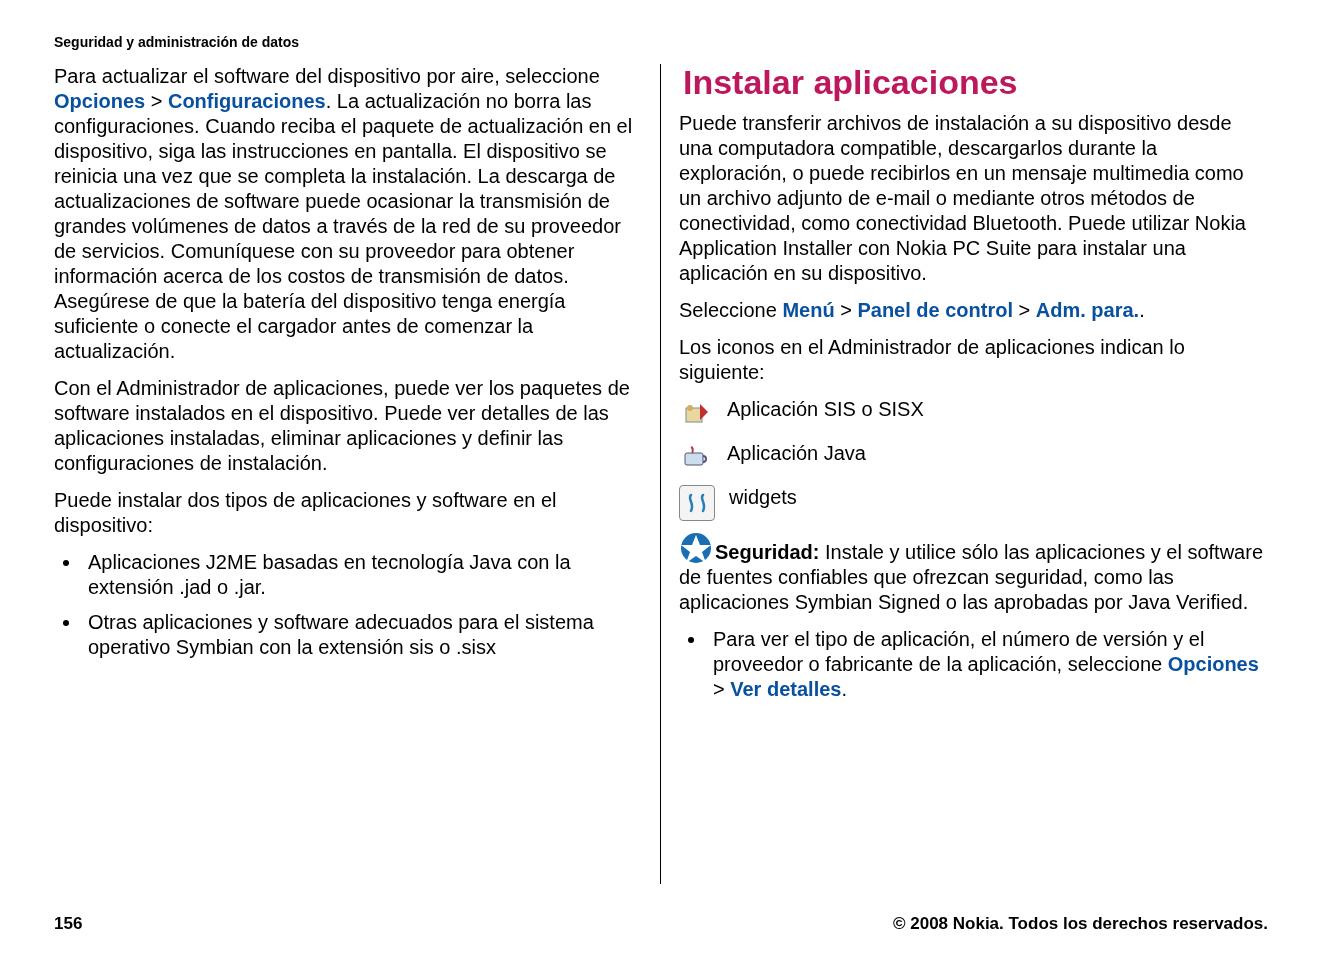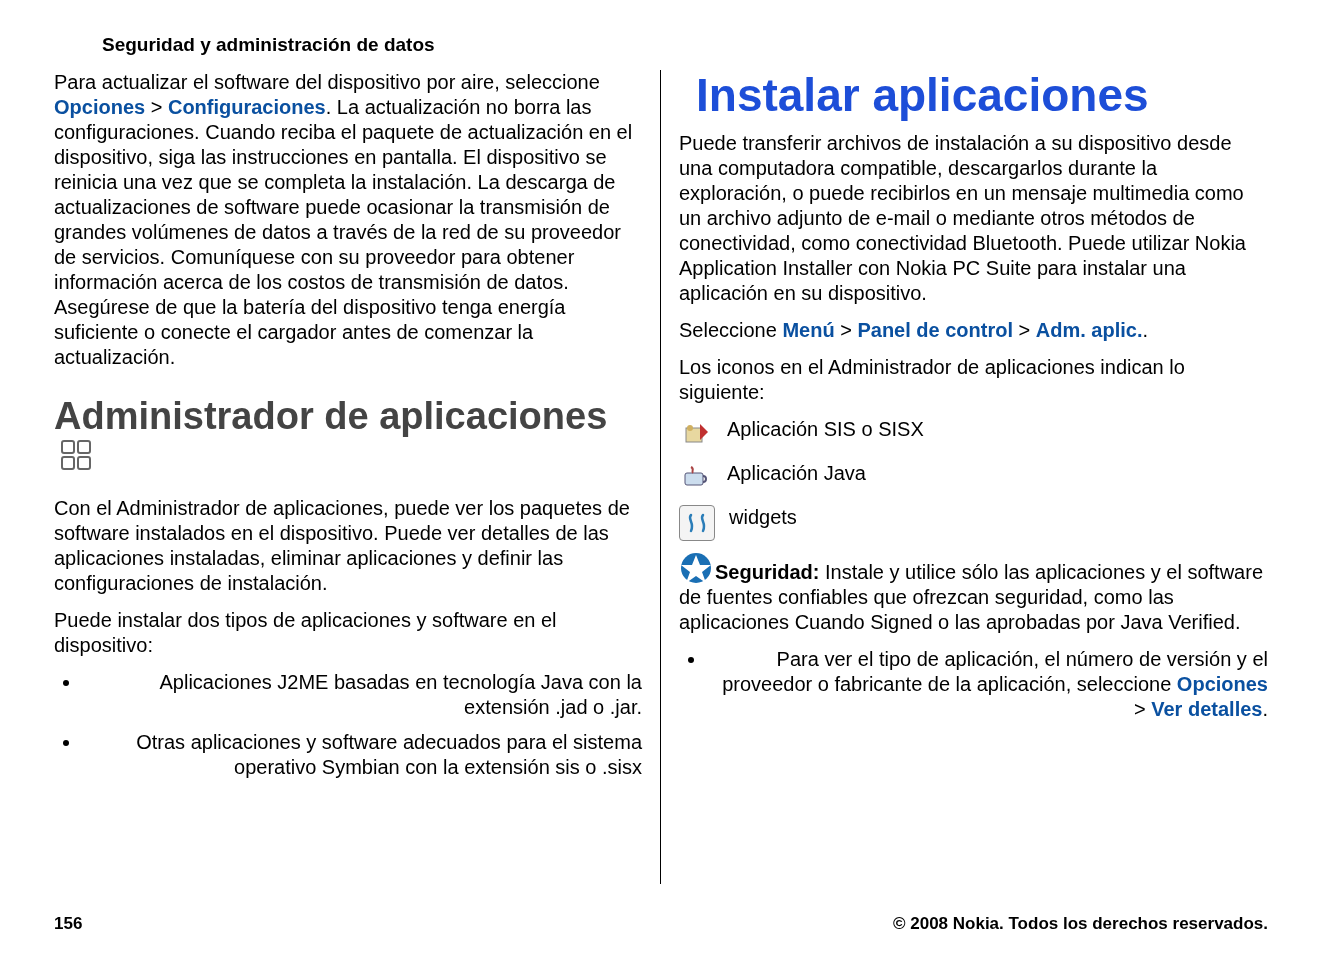--- a/index.html
+++ b/index.html
@@ -14,24 +14,23 @@
     position: relative;
   }
   .page {
     padding: 34px 54px 20px 54px;
     box-sizing: border-box;
     height: 100%;
     display: flex;
     flex-direction: column;
   }
   .header-title {
-    font-size: 19px;
+    font-size: 14px;
     font-weight: bold;
     margin-bottom: 14px;
-    margin-left: 48px;
   }
   .columns {
     display: flex;
     flex: 1;
     gap: 0;
   }
   .col {
     width: 50%;
     box-sizing: border-box;
     font-size: 20px;
@@ -46,37 +45,37 @@
   }
   .para { margin: 0 0 12px 0; }
   .h1 {
     font-size: 38px;
     font-weight: bold;
     color: #444;
     margin: 26px 0 14px 0;
     line-height: 1.1;
   }
   .h2 {
-    font-size: 46px;
-    font-weight: bold;
-    color: #1d4ed8;
-    margin: 0 0 10px 17px;
+    font-size: 34px;
+    font-weight: bold;
+    color: #be185d;
+    margin: 0 0 10px 4px;
     line-height: 1.1;
   }
   .menu-link {
     color: #0a50a0;
     font-weight: bold;
   }
   .gt { color:#000; }
   ul.bullets {
     list-style: disc;
     padding-left: 28px;
     margin: 0 0 12px 0;
   }
-  ul.bullets li { margin-bottom: 10px; padding-left:6px;text-align:right; }
+  ul.bullets li { margin-bottom: 10px; padding-left:6px; }
   .icon-row {
     display: flex;
     align-items: flex-start;
     gap: 14px;
     margin: 6px 0 10px 0;
   }
   .icon-box {
     width: 34px;
     height: 34px;
     display:flex;
@@ -113,50 +112,39 @@
   <div class="header-title">Seguridad y administración de datos</div>
 
   <div class="columns">
 
     <div class="col col-left">
 
       <p class="para">
         <span>Para actualizar el software del dispositivo por aire, seleccione </span><span class="menu-link">Opciones</span><span class="gt"> &gt; </span><span class="menu-link">Configuraciones</span><span>. La actualización no borra las configuraciones. Cuando reciba el paquete de actualización en el dispositivo, siga las instrucciones en pantalla. El dispositivo se reinicia una vez que se completa la instalación. La descarga de actualizaciones de software puede ocasionar la transmisión de grandes volúmenes de datos a través de la red de su proveedor de servicios. Comuníquese con su proveedor para obtener información acerca de los costos de transmisión de datos. Asegúrese de que la batería del dispositivo tenga energía suficiente o conecte el cargador antes de comenzar la actualización.</span>
       </p>
 
-      <div class="h1">
-        <span>Administrador de aplicaciones</span>
-        <span class="grid-icon">
-          <svg width="34" height="34" viewBox="0 0 34 34">
-            <rect x="2" y="2" width="12" height="12" rx="2" fill="none" stroke="#666" stroke-width="2"></rect>
-            <rect x="18" y="2" width="12" height="12" rx="2" fill="none" stroke="#666" stroke-width="2"></rect>
-            <rect x="2" y="18" width="12" height="12" rx="2" fill="none" stroke="#666" stroke-width="2"></rect>
-            <rect x="18" y="18" width="12" height="12" rx="2" fill="none" stroke="#666" stroke-width="2"></rect>
-          </svg>
-        </span>
-      </div>
 
       <p class="para">Con el Administrador de aplicaciones, puede ver los paquetes de software instalados en el dispositivo. Puede ver detalles de las aplicaciones instaladas, eliminar aplicaciones y definir las configuraciones de instalación.</p>
       <p class="para">Puede instalar dos tipos de aplicaciones y software en el dispositivo:</p>
 
       <ul class="bullets">
         <li>Aplicaciones J2ME basadas en tecnología Java con la extensión .jad o .jar.</li>
         <li>Otras aplicaciones y software adecuados para el sistema operativo Symbian con la extensión sis o .sisx</li>
       </ul>
 
     </div>
 
     <div class="col col-right">
 
       <div class="h2">Instalar aplicaciones</div>
 
       <p class="para">Puede transferir archivos de instalación a su dispositivo desde una computadora compatible, descargarlos durante la exploración, o puede recibirlos en un mensaje multimedia como un archivo adjunto de e-mail o mediante otros métodos de conectividad, como conectividad Bluetooth. Puede utilizar Nokia Application Installer con Nokia PC Suite para instalar una aplicación en su dispositivo.</p>
 
       <p class="para">
-        <span>Seleccione </span><span class="menu-link">Menú</span><span class="gt"> &gt; </span><span class="menu-link">Panel de control</span><span class="gt"> &gt; </span><span class="menu-link">Adm. aplic.</span><span>.</span>
+        <span>Seleccione </span><span class="menu-link">Menú</span><span class="gt"> &gt; </span><span class="menu-link">Panel de control</span><span class="gt"> &gt; </span><span class="menu-link">Adm. para.</span><span>.</span>
       </p>
 
       <p class="para">Los iconos en el Administrador de aplicaciones indican lo siguiente:</p>
 
       <div class="icon-row">
         <span class="icon-box">
           <svg width="28" height="28" viewBox="0 0 28 28">
             <rect x="4" y="8" width="16" height="14" fill="#e8d8a0" stroke="#888"></rect>
             <circle cx="8" cy="8" r="3" fill="#d0b060"></circle>
             <path d="M18 4 L26 12 L18 20" fill="#c03030"></path>
@@ -184,21 +172,21 @@
         </span>
         <span>widgets</span>
       </div>
 
       <p class="para important-row">
         <span class="important-icon">
           <svg width="34" height="34" viewBox="0 0 34 34">
             <circle cx="17" cy="17" r="15" fill="#1a6fb4"></circle>
             <path d="M17 4 L21 14 L32 14 L23 21 L27 32 L17 25 L7 32 L11 21 L2 14 L13 14 Z" fill="#fff"></path>
           </svg>
-        </span><b>Seguridad:  </b><span>Instale y utilice sólo las aplicaciones y el software de fuentes confiables que ofrezcan seguridad, como las aplicaciones Cuando Signed o las aprobadas por Java Verified.</span>
+        </span><b>Seguridad:  </b><span>Instale y utilice sólo las aplicaciones y el software de fuentes confiables que ofrezcan seguridad, como las aplicaciones Symbian Signed o las aprobadas por Java Verified.</span>
       </p>
 
 
       <ul class="bullets">
         <li>
           <span>Para ver el tipo de aplicación, el número de versión y el proveedor o fabricante de la aplicación, seleccione </span><span class="menu-link">Opciones</span><span class="gt"> &gt; </span><span class="menu-link">Ver detalles</span><span>.</span>
         </li>
       </ul>
 
     </div>

